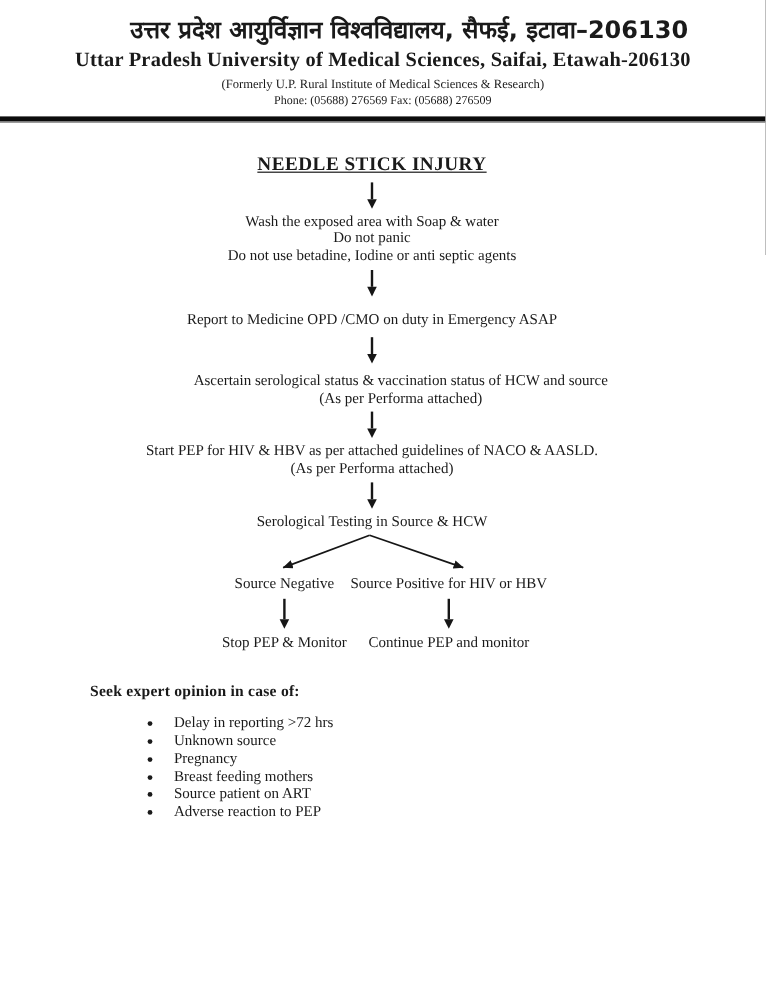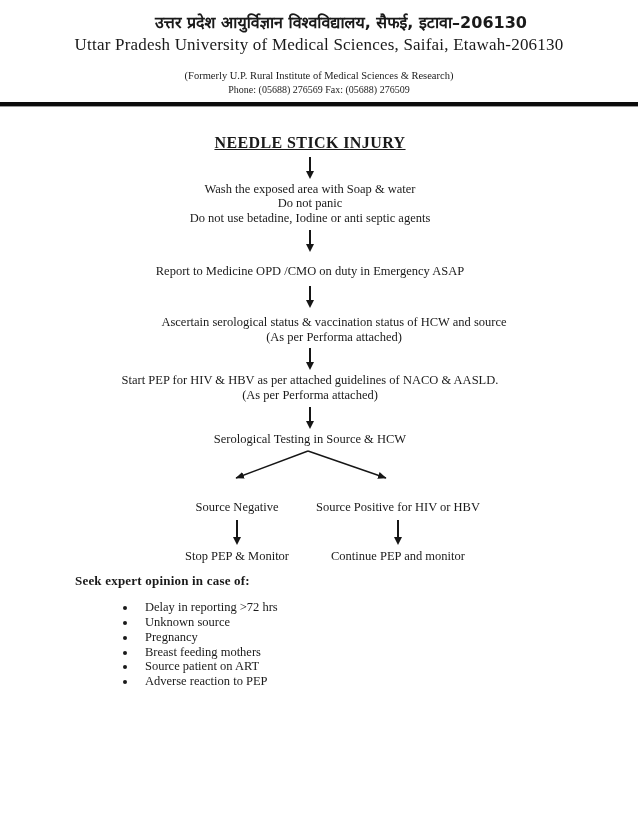--- a/index.html
+++ b/index.html
@@ -11,32 +11,32 @@
     color:#1a1a1a;
     font-family:"Liberation Serif", serif;
     overflow:hidden;
     box-sizing:border-box;
   }
   
   .letterhead{padding-top:13px;text-align:center;}
   .hindi-title{
     font-family:"DejaVu Sans", sans-serif;
     font-weight:700;
-    font-size:16px;
+    font-size:20px;
     line-height:1.25;
     padding-left:44px;
   }
   .english-title{
-    font-weight:400;
+    font-weight:700;
     font-size:17px;
     line-height:1.2;
     margin-top:2px;
     letter-spacing:.2px;
   }
-  .formerly-line{font-size:10.5px;line-height:1.25;margin-top:14px;}
+  .formerly-line{font-size:10.5px;line-height:1.25;margin-top:4px;}
   .phone-line{font-size:10px;line-height:1.25;margin-top:1px;}
   .header-rule{
     margin-top:6px;
     height:4px;
     background:#0c0c0c;
     border-bottom:1px solid #9a9a9a;
   }
   
   .flow{
     width:620px;
@@ -62,26 +62,26 @@
     border-left:4.5px solid transparent;
     border-right:4.5px solid transparent;
     border-top:8px solid #161616;
   }
   .step{margin:2px 0;}
   .step div{line-height:14.6px;}
   .branch-svg{display:block;margin:1px 0 0 226px;}
   .branch-row{position:relative;height:72px;width:100%;}
   .branch-col{
     position:absolute;top:0;
-    display:flex;flex-direction:column;align-items:center;margin-top:16px;
+    display:flex;flex-direction:column;align-items:center;
   }
   .branch-col .arrow{margin:5px 0 4px 0;}
   .branch-col .arrow .shaft{height:17px;}
   .branch-left{left:142px;width:190px;}
-  .branch-right{left:284px;width:228px;}
+  .branch-right{left:260px;width:228px;}
   
   .expert{margin-top:17px;padding-left:75px;font-size:12.5px;}
   .expert-heading{font-weight:700;font-size:13px;letter-spacing:.2px;}
   .expert ul{
     margin:11px 0 0 0;
     padding-left:62px;
     list-style:disc;
   }
   .expert li{line-height:14.8px;padding-left:8px;}
 </style>

